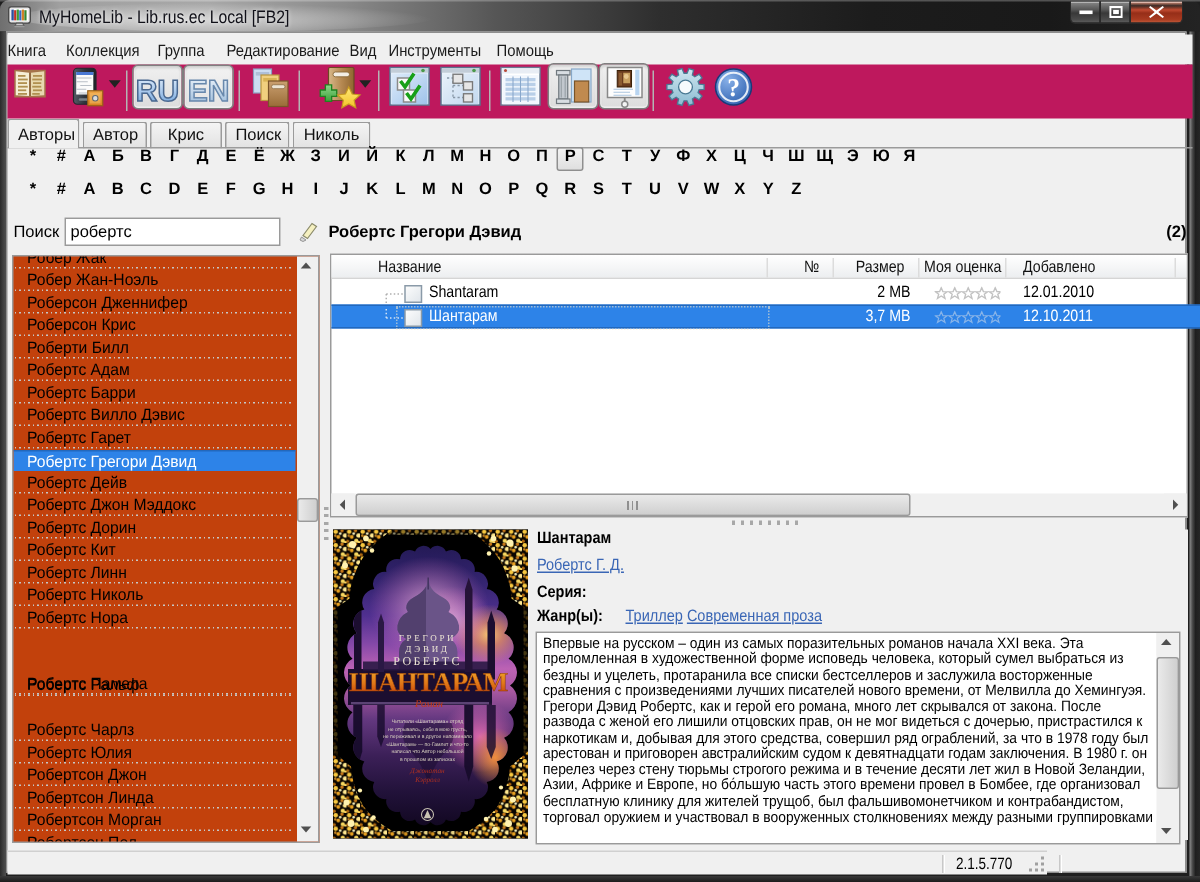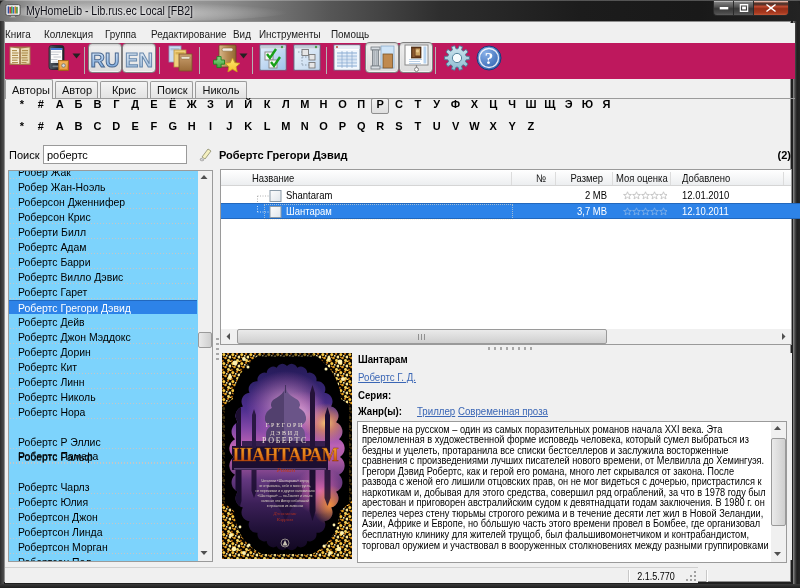--- a/index.html
+++ b/index.html
@@ -47,21 +47,21 @@
 .abc { position:absolute; left:0; width:790px; height:17px; }
 .abc b { position:absolute; width:18px; text-align:center; font-size:11px; color:#000; top:2px; }
 #rbox { position:absolute; border:1px solid #8f8f8f; border-radius:2px; background:linear-gradient(to bottom,#f3f3f3,#dfdfdf); }
 
 #searchrow { position:absolute; left:1px; top:122px; width:790px; height:23px; }
 #searchrow .lbl { position:absolute; left:3px; top:5px; color:#000; }
 #sinput { position:absolute; left:37px; top:1px; width:144px; height:19px; background:#fff; border:1px solid #9a9a9a; font-size:11px; padding:2px 3px; color:#000; font-family:"Liberation Sans",sans-serif; }
 #selauthor { position:absolute; left:213px; top:5px; font-weight:bold; color:#000; font-size:11px; }
 #cnt { position:absolute; right:5px; top:5px; font-weight:bold; color:#000; font-size:11px; }
 
-#alist { position:absolute; left:3px; top:148px; width:205px; height:392px; background:#7dd3fc; border:1px solid #9a9a9a; overflow:hidden; }
+#alist { position:absolute; left:3px; top:148px; width:205px; height:392px; background:#c2410c; border:1px solid #9a9a9a; overflow:hidden; }
 #alist .row { position:absolute; left:0px; width:188px; height:14px; line-height:14px; padding-left:9px;
   color:#000; white-space:nowrap; font-size:11px; }
 #alist .row:after { content:""; position:absolute; left:1px; right:1px; bottom:0; height:1px;
   background:repeating-linear-gradient(to right,#c6c6c6 0 1px,transparent 1px 3px); }
 #alist .row.sel:after { display:none; }
 #alist .row.sel { background:#2d83e8; border-top:1px solid #2268bd; color:#fff; height:14px; }
 
 #btable { position:absolute; left:215px; top:147px; width:572px; height:176px; background:#fff; border:1px solid #9a9a9a; }
 #bheader { position:absolute; left:0px; top:0px; width:570px; height:16px;
   background:linear-gradient(to bottom,#ffffff,#f4f5f6 60%,#eceef0); border-bottom:1px solid #d5d5d5; }
@@ -488,21 +488,20 @@
         <div class="row" style="top: 114px;"><span style="display: inline-block; transform: scaleX(0.95); transform-origin: 0px 50%; white-space: nowrap;">Робертс Гарет</span></div>
         <div class="row sel" style="top: 129px;"><span style="display: inline-block; transform: scaleX(0.95); transform-origin: 0px 50%; white-space: nowrap;">Робертс Грегори Дэвид</span></div>
         <div class="row" style="top: 144px;"><span style="display: inline-block; transform: scaleX(0.95); transform-origin: 0px 50%; white-space: nowrap;">Робертс Дейв</span></div>
         <div class="row" style="top: 159px;"><span style="display: inline-block; transform: scaleX(0.95); transform-origin: 0px 50%; white-space: nowrap;">Робертс Джон Мэддокс</span></div>
         <div class="row" style="top: 174px;"><span style="display: inline-block; transform: scaleX(0.95); transform-origin: 0px 50%; white-space: nowrap;">Робертс Дорин</span></div>
         <div class="row" style="top: 189px;"><span style="display: inline-block; transform: scaleX(0.95); transform-origin: 0px 50%; white-space: nowrap;">Робертс Кит</span></div>
         <div class="row" style="top: 204px;"><span style="display: inline-block; transform: scaleX(0.95); transform-origin: 0px 50%; white-space: nowrap;">Робертс Линн</span></div>
         <div class="row" style="top: 219px;"><span style="display: inline-block; transform: scaleX(0.95); transform-origin: 0px 50%; white-space: nowrap;">Робертс Николь</span></div>
         <div class="row" style="top: 234px;"><span style="display: inline-block; transform: scaleX(0.95); transform-origin: 0px 50%; white-space: nowrap;">Робертс Нора</span></div>
         <div class="row" style="top: 249px; margin-top: 29px;"><span style="display: inline-block; transform: scaleX(0.95); transform-origin: 0px 50%; white-space: nowrap;">Робертс Памела</span></div>
-        <div class="row" style="top: 264px;"><span style="display: inline-block; transform: scaleX(0.95); transform-origin: 0px 50%; white-space: nowrap;">Робертс Р Эллис</span></div>
         <div class="row" style="top: 279px;"><span style="display: inline-block; transform: scaleX(0.95); transform-origin: 0px 50%; white-space: nowrap;">Робертс Ральф</span></div>
         <div class="row" style="top: 309px;"><span style="display: inline-block; transform: scaleX(0.95); transform-origin: 0px 50%; white-space: nowrap;">Робертс Чарлз</span></div>
         <div class="row" style="top: 324px;"><span style="display: inline-block; transform: scaleX(0.95); transform-origin: 0px 50%; white-space: nowrap;">Робертс Юлия</span></div>
         <div class="row" style="top: 354px;"><span style="display: inline-block; transform: scaleX(0.95); transform-origin: 0px 50%; white-space: nowrap;">Робертсон Линда</span></div>
         <div class="row" style="top: 339px;"><span style="display: inline-block; transform: scaleX(0.95); transform-origin: 0px 50%; white-space: nowrap;">Робертсон Джон</span></div>
         <div class="row" style="top: 369px;"><span style="display: inline-block; transform: scaleX(0.95); transform-origin: 0px 50%; white-space: nowrap;">Робертсон Морган</span></div>
         <div class="row" style="top: 384px;"><span style="display: inline-block; transform: scaleX(0.95); transform-origin: 0px 50%; white-space: nowrap;">Робертсон Пол</span></div>
       </div>
     <div id="btable">
       <div id="bheader">

